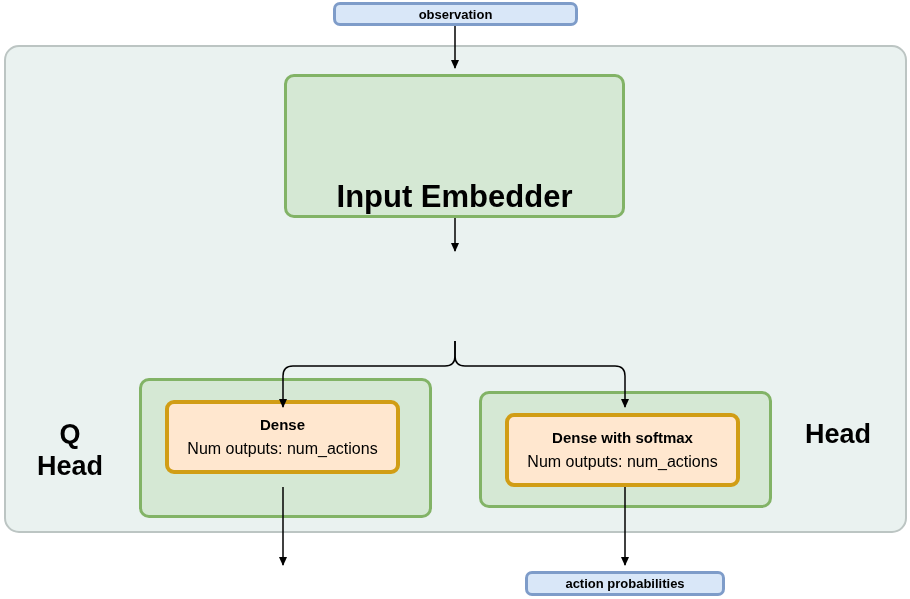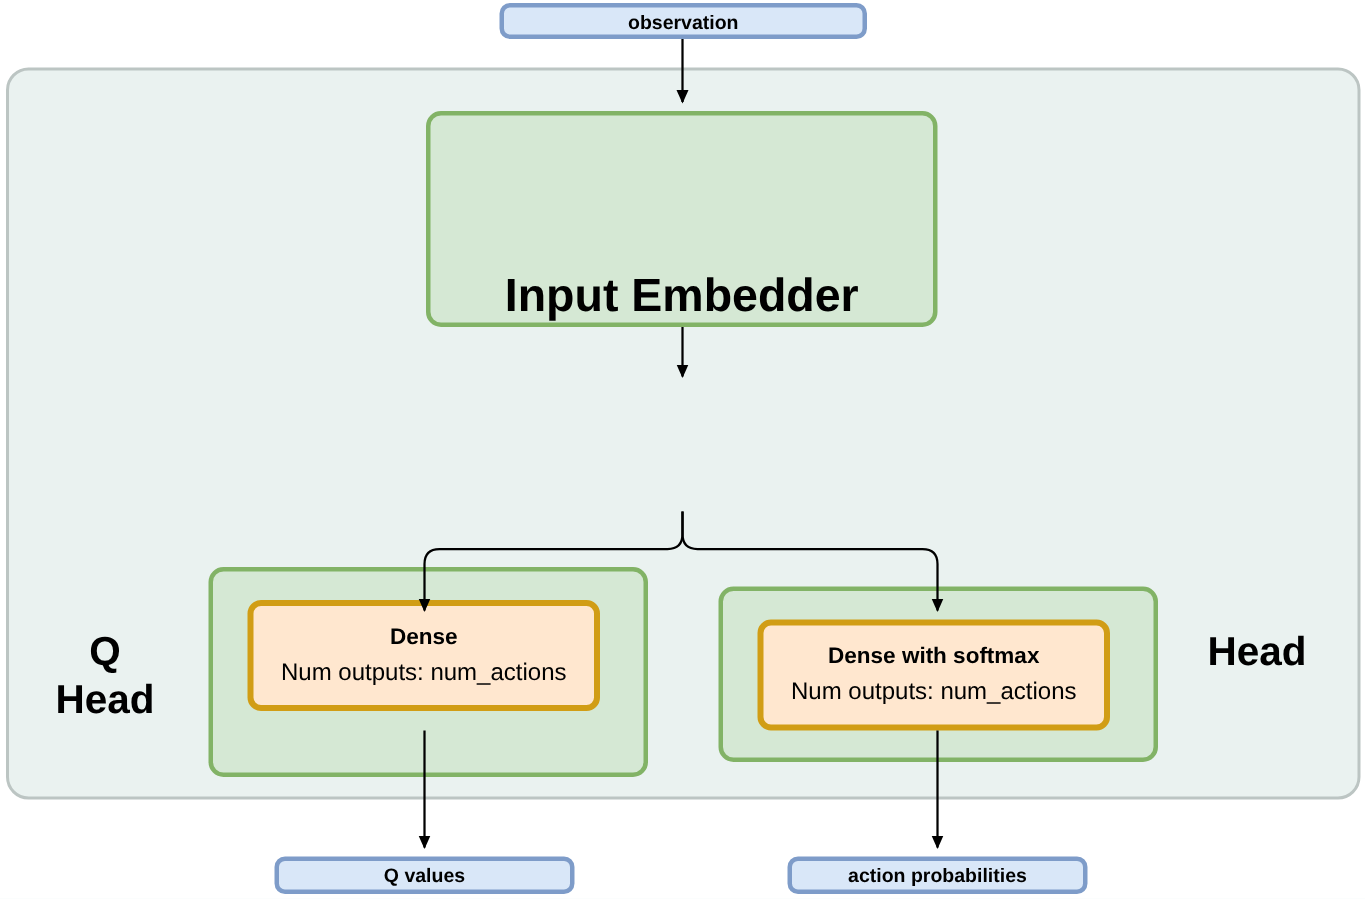--- a/index.html
+++ b/index.html
@@ -138,23 +138,20 @@
   </div>
 
   <div class="abs head-label" id="q-head-label">
     <div>Q</div>
     <div>Head</div>
   </div>
   <div class="abs head-label" id="policy-head-label">
     <div>Head</div>
   </div>
 
-  <div class="abs io-box" id="q-values-box">
-    <span>Q values</span>
-  </div>
   <div class="abs io-box" id="action-probabilities-box">
     <span>action probabilities</span>
   </div>
 
   <svg id="arrows" viewBox="0 0 910 599" xmlns="http://www.w3.org/2000/svg">
     <defs>
       <marker id="arrowhead" markerWidth="10" markerHeight="10" refX="8" refY="4" orient="auto" markerUnits="userSpaceOnUse">
         <path d="M0,0 L9,4 L0,8 z" fill="#000"></path>
       </marker>
     </defs>

